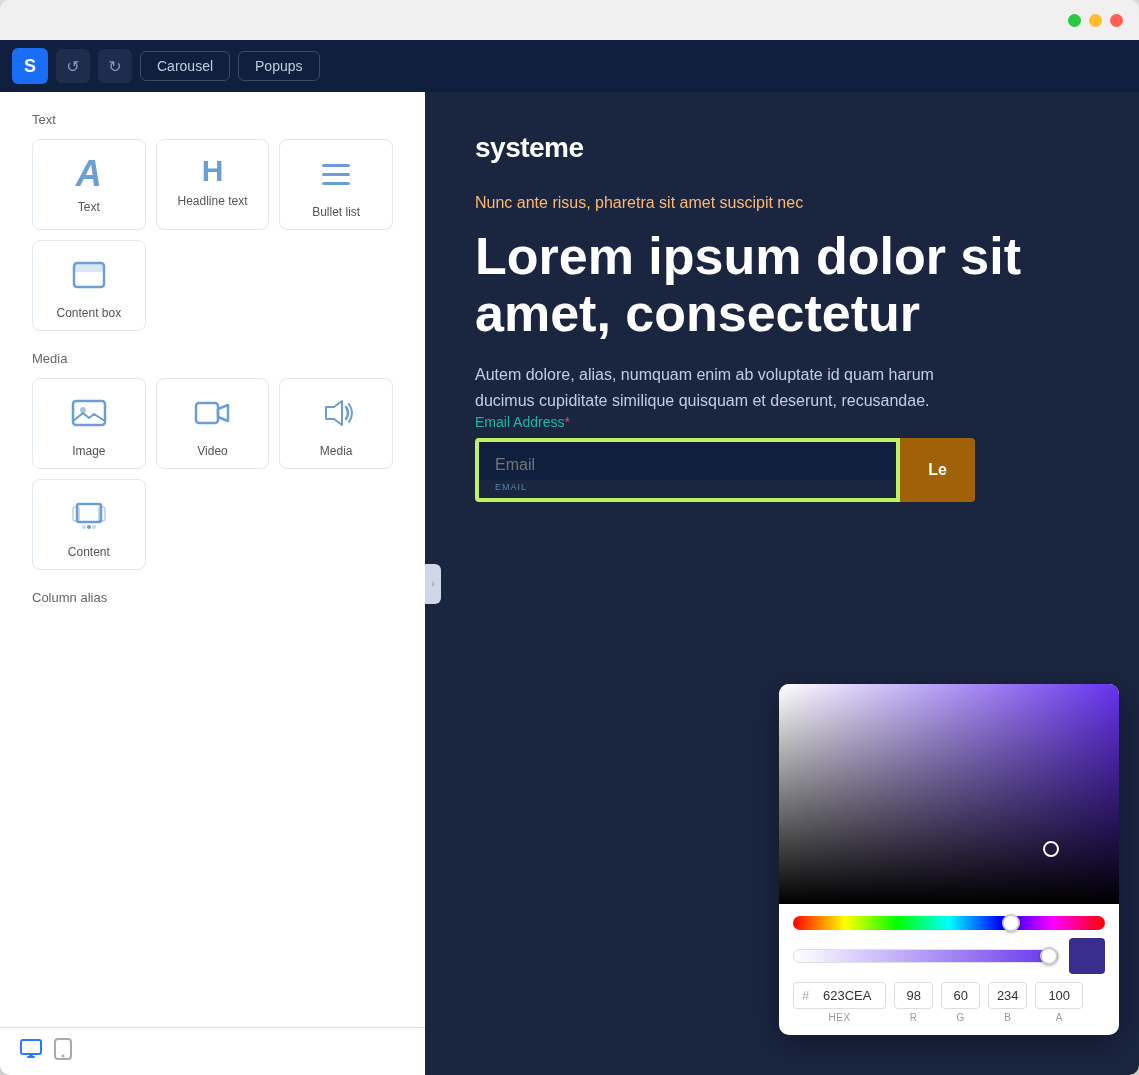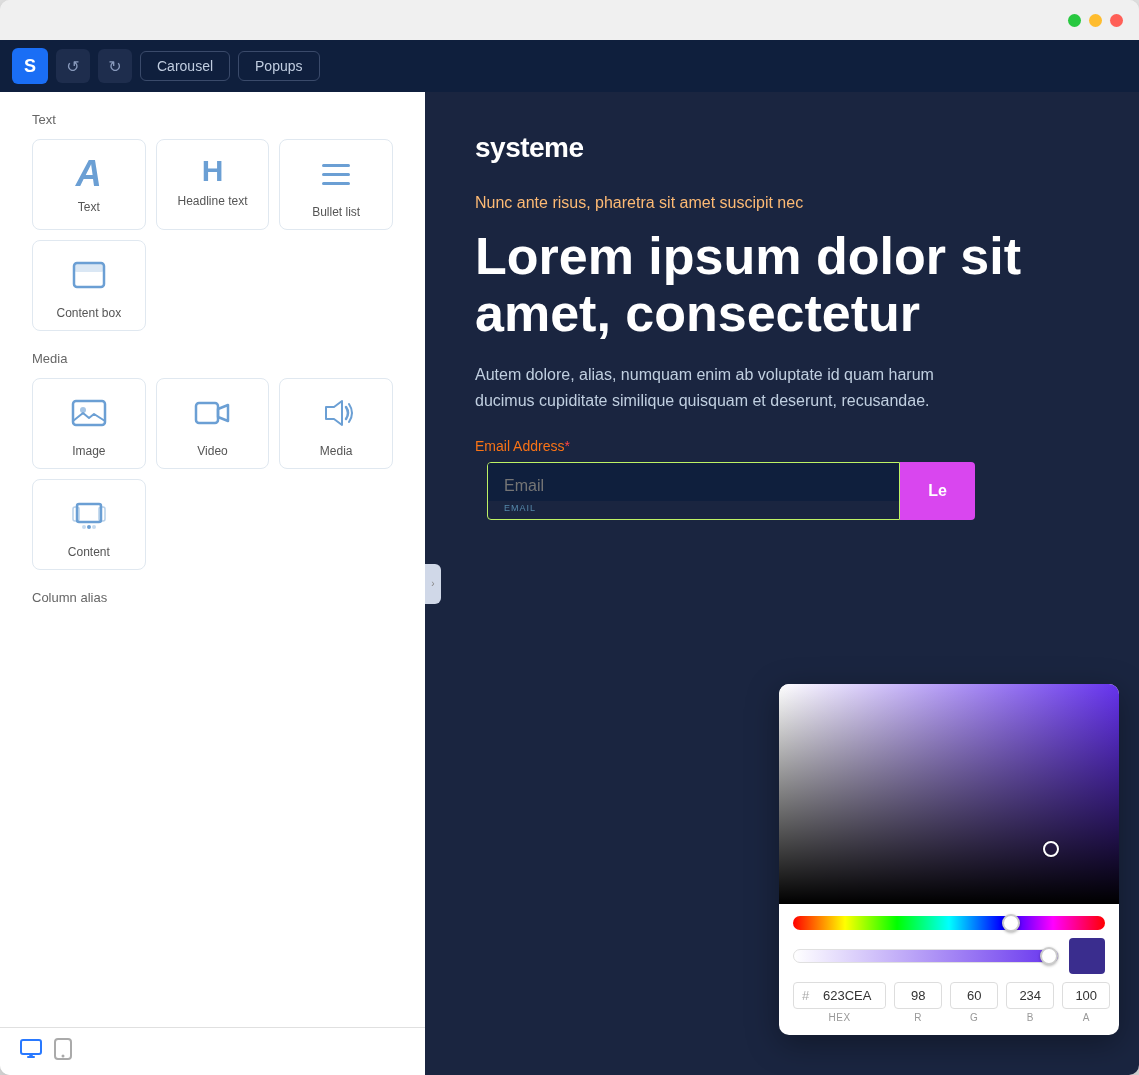--- a/index.html
+++ b/index.html
@@ -259,46 +259,44 @@
       font-weight: 800;
       color: white;
       line-height: 1.1;
       margin-bottom: 20px;
     }
 
     .body-text {
       font-size: 16px;
       color: #c0cfe0;
       line-height: 1.6;
-      margin-bottom: 24px;
       max-width: 490px;
     }
 
     .email-label {
       font-size: 14px;
       color: #c0cfe0;
       margin-bottom: 8px;
     }
 
     .email-label span {
-      color: #f97316;
+      color: #14b8a6;
     }
 
     .form-row {
       display: flex;
       gap: 0;
       max-width: 500px;
     }
 
     .email-input-wrapper {
       flex: 1;
-      border: 1px solid #bef264;
+      border: 4px solid #bef264;
       border-radius: 4px 0 0 4px;
       overflow: hidden;
-      margin-left: 12px;
     }
 
     .email-input {
       width: 100%;
       background: #0f1f3d;
       border: none;
       color: #8899bb;
       padding: 14px 16px 6px;
       font-size: 16px;
       outline: none;
@@ -306,21 +304,21 @@
 
     .email-sublabel {
       font-size: 9px;
       color: #5588aa;
       padding: 2px 16px 6px;
       text-transform: uppercase;
       letter-spacing: 1px;
     }
 
     .cta-btn {
-      background: #d946ef;
+      background: #a16207;
       color: white;
       border: none;
       padding: 0 28px;
       font-size: 16px;
       font-weight: 600;
       cursor: pointer;
       border-radius: 0 4px 4px 0;
     }
 
     
@@ -424,21 +422,21 @@
 
     .color-value-input {
       border: 1px solid #ddd;
       border-radius: 4px;
       padding: 5px 6px;
       font-size: 13px;
       text-align: center;
       color: #333;
       outline: none;
     }
-    .rgb-input { width: 48px; }
+    .rgb-input { width: 39px; }
     .alpha-input { width: 48px; }
 
     .color-value-label {
       font-size: 10px;
       color: #999;
       text-transform: uppercase;
       letter-spacing: 0.5px;
     }
 
     .color-swatch-preview {

